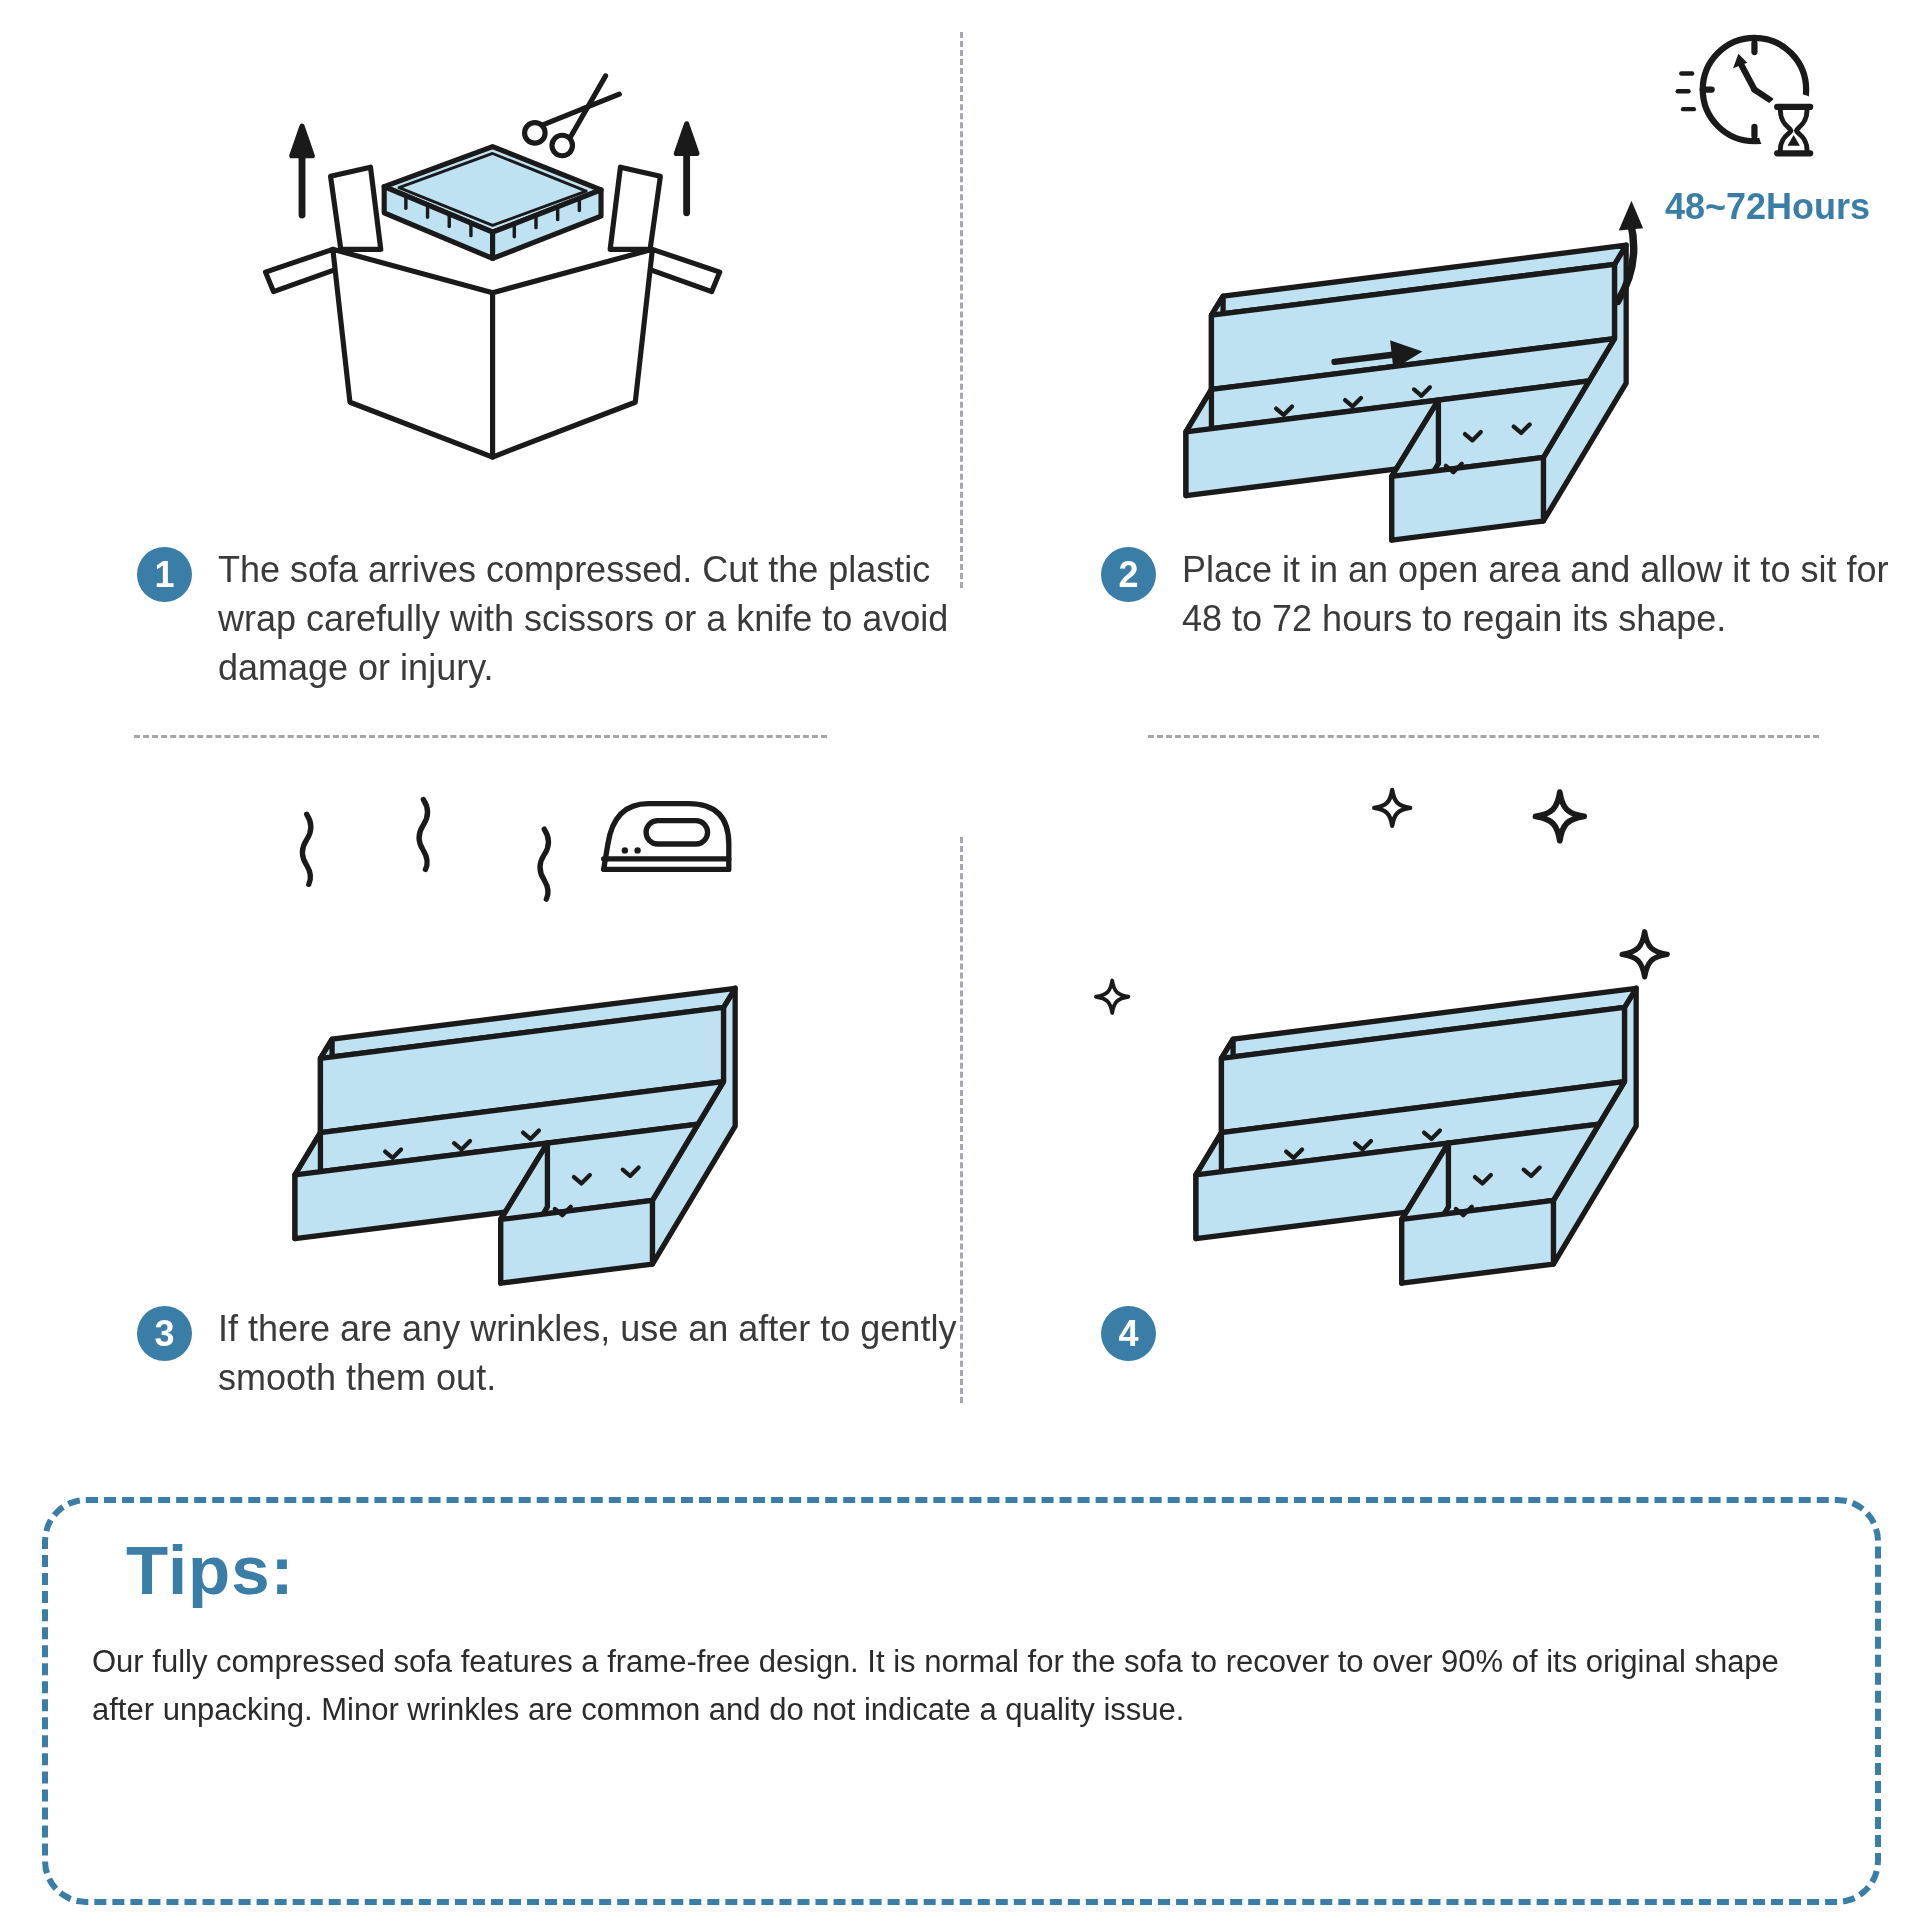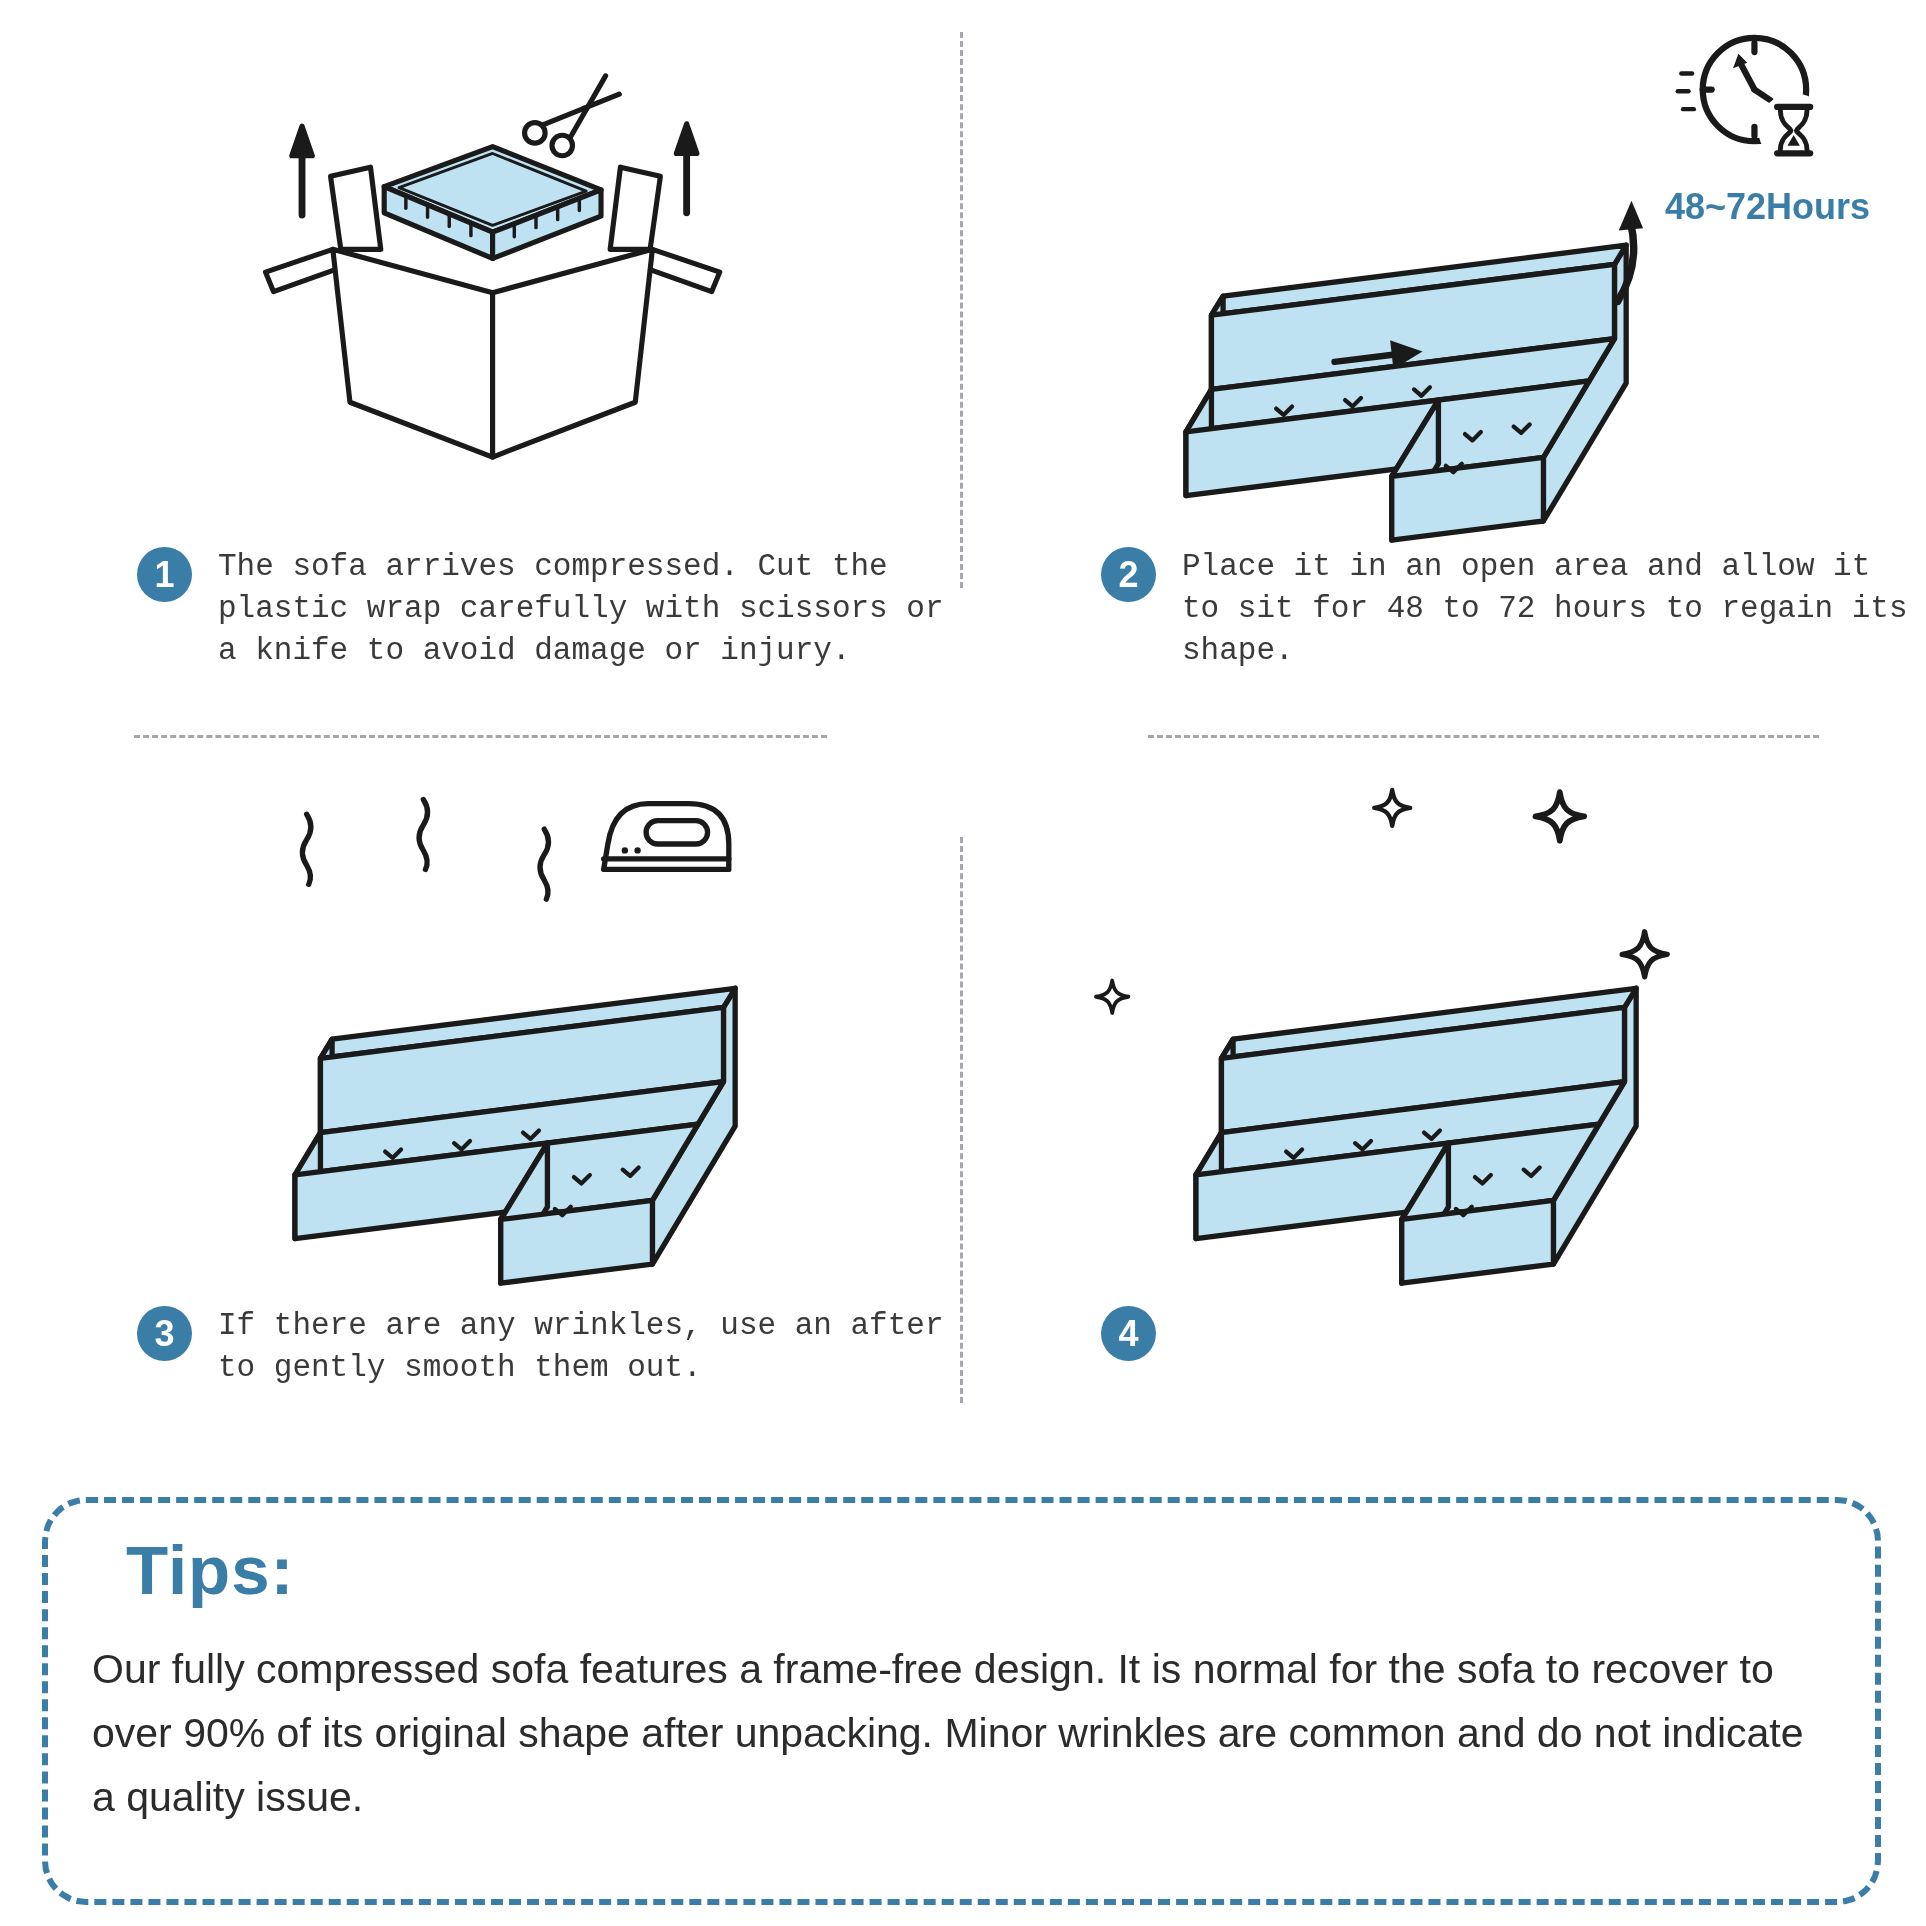--- a/index.html
+++ b/index.html
@@ -43,29 +43,29 @@
   #cap2{left:1101px;top:546px;width:810px;}
   #cap3{left:137px;top:1305px;width:838px;}
   #cap4{left:1101px;top:1305px;width:614px;}
   .badge{
     width:55px;height:55px;border-radius:50%;
     background:var(--accent);color:#fff;
     font-size:36px;font-weight:bold;
     display:flex;align-items:center;justify-content:center;
     flex:0 0 auto;margin-top:1px;
   }
-  .caption p{flex:1;font-size:31px;line-height:1.36;color:var(--text);font-family:Liberation Mono, monospace;}
+  .caption p{flex:1;font-size:36px;line-height:1.36;color:var(--text);}
 
   .tips{
     position:absolute;left:42px;top:1497px;width:1839px;height:408px;
     border:6px dashed var(--accent);border-radius:44px;
     padding:28px 40px 0 44px;background:#fff;
   }
   .tips h2{font-size:69px;font-weight:bold;color:var(--accent);letter-spacing:1px;margin-left:34px;}
-  .tips p{margin-top:28px;font-size:41px;line-height:1.56;color:#2b2b2b;}
+  .tips p{margin-top:28px;font-size:31px;line-height:1.56;color:#2b2b2b;}
 
   svg{display:block;overflow:visible;}
 </style>
 </head>
 <body>
 
 
 
 
 <svg style="position:absolute;width:0;height:0" aria-hidden="true">

